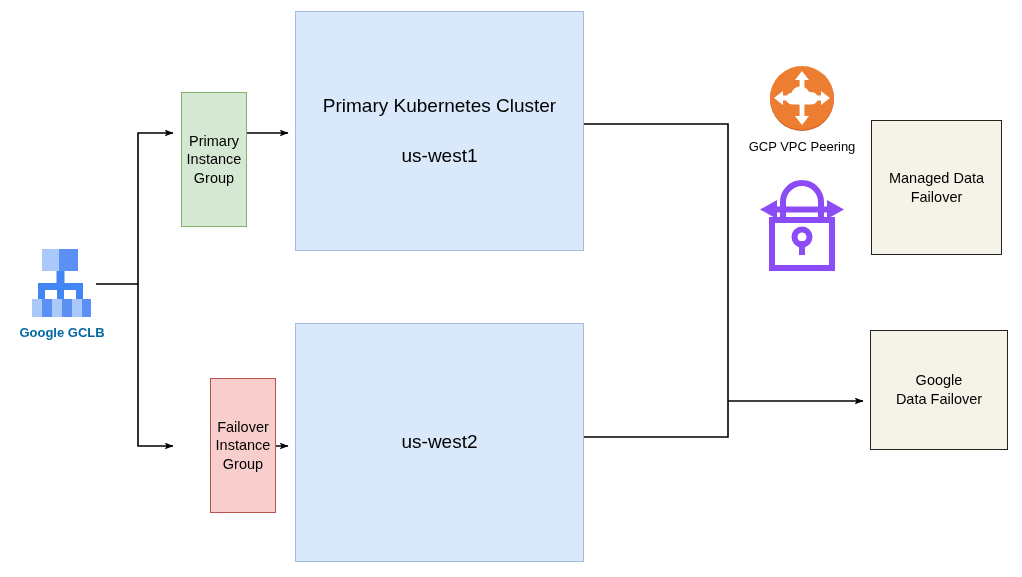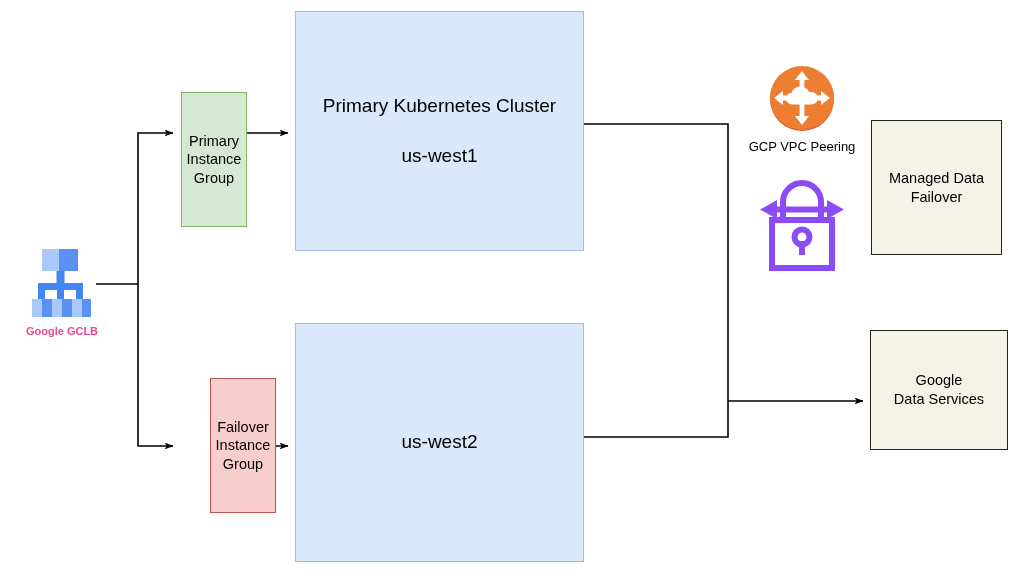--- a/index.html
+++ b/index.html
@@ -77,23 +77,23 @@
   #google-data-services {
     left: 870px; top: 330px; width: 138px; height: 120px;
   }
 
   
   #gclb-label {
     position: absolute;
     left: 6px; top: 325px;
     width: 112px;
     text-align: center;
-    font-size: 11px;
+    font-size: 13px;
     font-weight: bold;
-    color: #ec4899;
+    color: #0369a1;
   }
   #gclb-icon {
     position: absolute;
     left: 28px; top: 249px;
     width: 66px; height: 68px;
   }
 
   
   #vpc-peering-icon {
     position: absolute;
@@ -231,16 +231,16 @@
     </g>
   </svg>
 
   <div class="node data-box" id="managed-data-services">
     <div class="box-label">Managed Data</div>
     <div class="box-label">Failover</div>
   </div>
 
   <div class="node data-box" id="google-data-services">
     <div class="box-label">Google</div>
-    <div class="box-label">Data Services</div>
+    <div class="box-label">Data Failover</div>
   </div>
 
 </div>
 
 </body></html>

